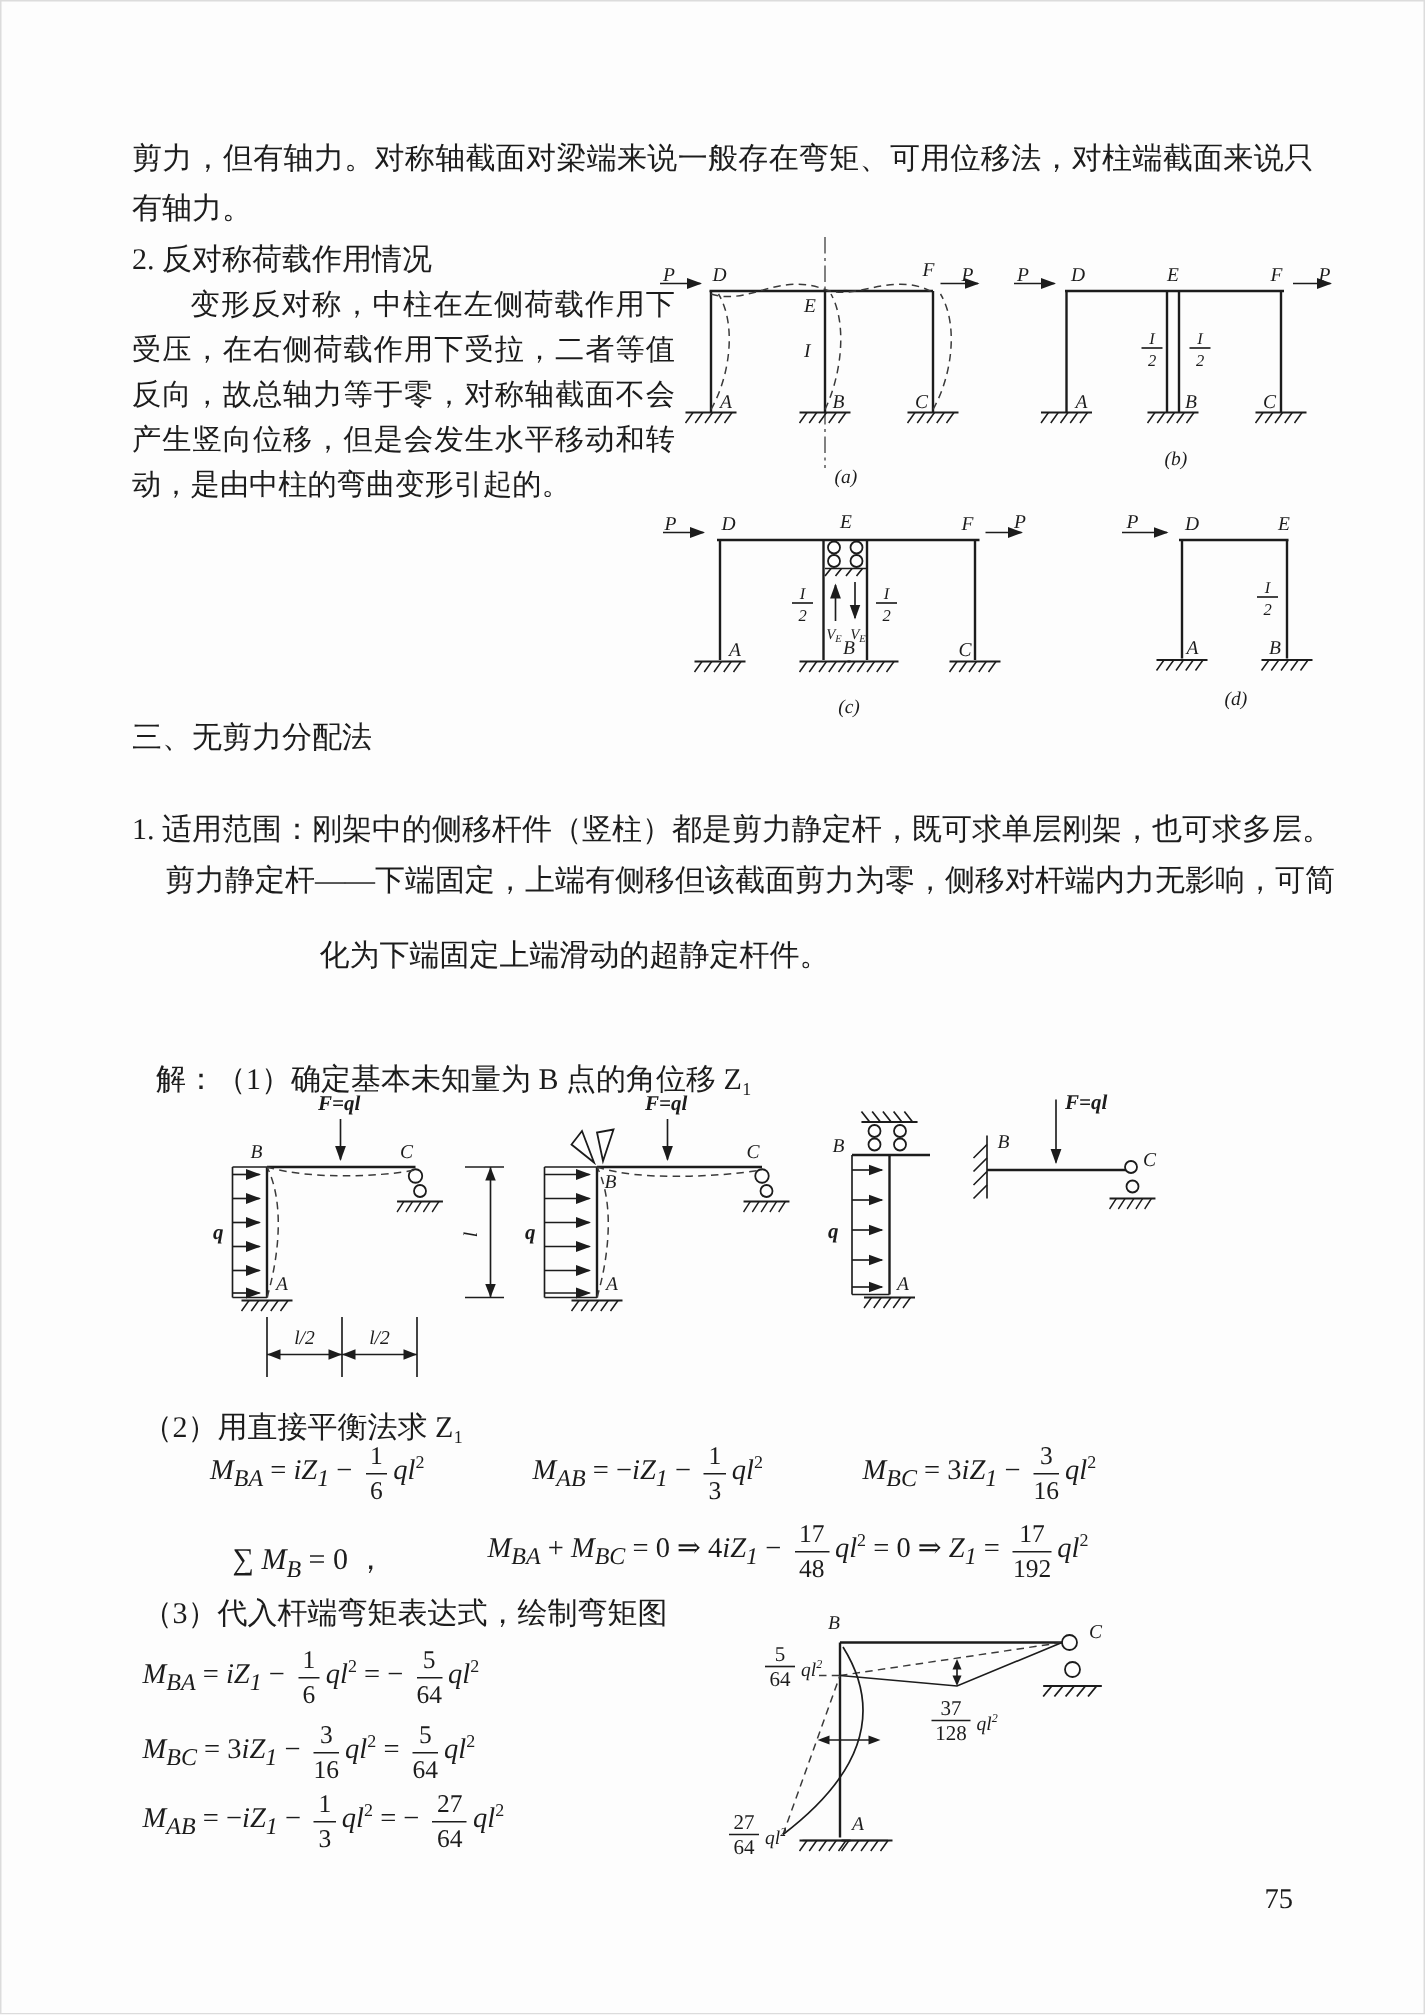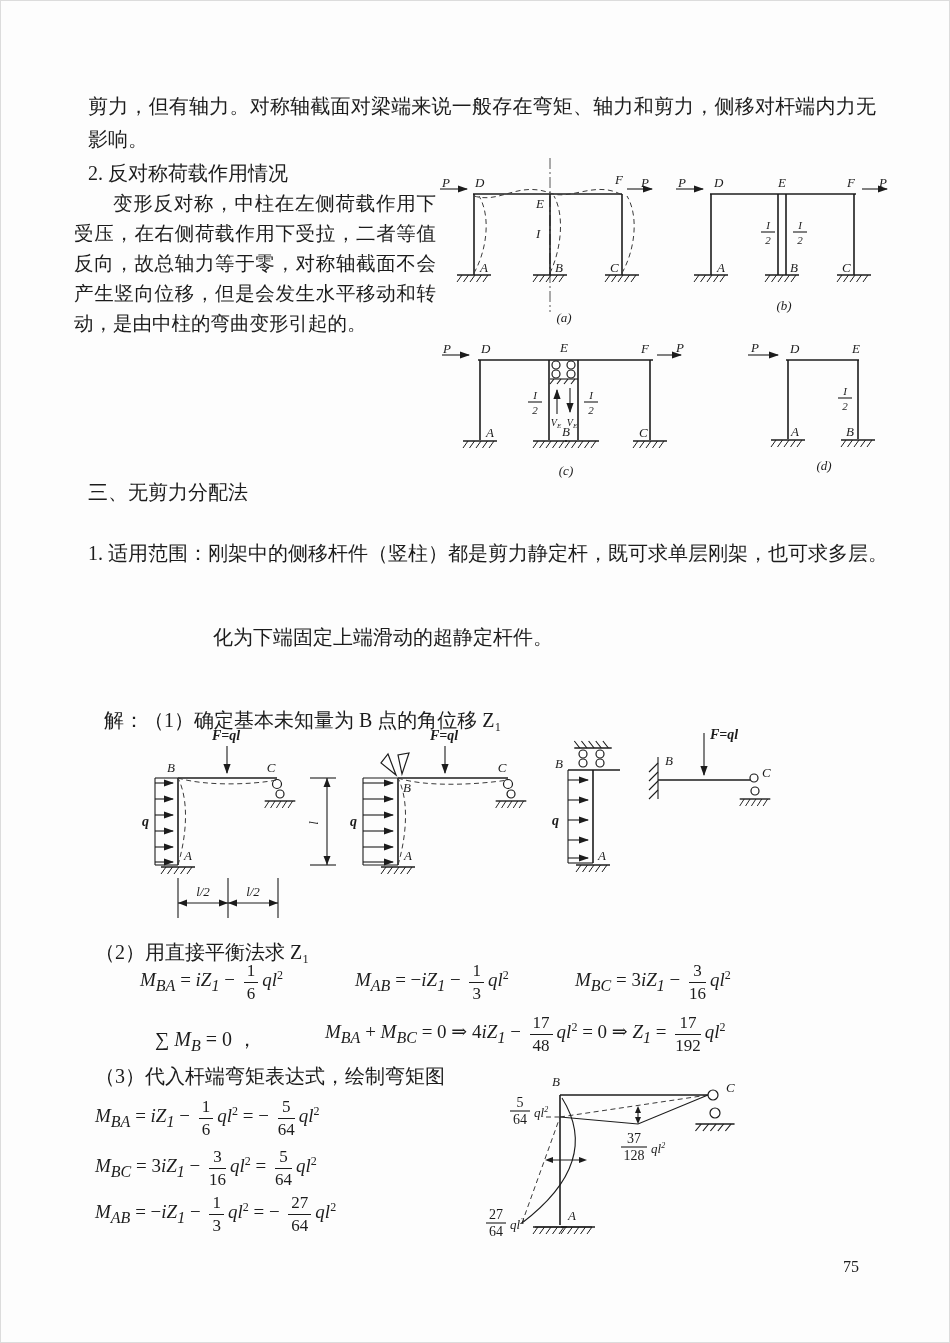--- a/index.html
+++ b/index.html
@@ -3,32 +3,32 @@
 <meta charset="utf-8">
 <style>
   html,body{margin:0;padding:0;background:#fff;}
   .sheet{position:relative;width:950px;height:1343px;background:#fdfdfd;overflow:hidden;
          font-family:"Liberation Serif","DejaVu Serif",serif;color:#1c1c1c;
          box-shadow:inset 0 0 0 1px #dcdcdc;}
   .zh{position:absolute;font-size:20px;line-height:33px;white-space:nowrap;}
   .zhblock{position:absolute;font-size:20px;line-height:33px;text-align:justify;}
   #para-top{left:88px;top:90px;width:788px;}
   #h-antisym{left:88px;top:157px;}
-  #leftcol{left:74px;top:189px;width:362px;font-size:19.5px;line-height:30px;}
+  #leftcol{left:88px;top:189px;width:362px;font-size:19.5px;line-height:30px;}
   #leftcol p{margin:0;text-indent:2em;text-align:justify;}
   #h-sec3{left:88px;top:476px;}
   #scope{left:88px;top:537px;}
   #sdef1{left:110px;top:571px;}
   #sdef2{left:213px;top:604px;margin-top:17px;}
   #method{left:88px;top:638px;}
   #example{left:88px;top:671px;}
   #sol1{left:104px;top:704px;}
   #step2{left:95px;top:936px;}
   #step3{left:95px;top:1060px;}
-  #pageno{left:843px;top:1250px;font-size:16px;}
+  #pageno{left:843px;top:1250px;font-size:19px;}
   svg{position:absolute;overflow:visible;}
   #fig-abcd{left:438px;top:150px;}
   #fig-ex1{left:140px;top:726px;}
   #fig-ex2{left:345px;top:726px;}
   #fig-ex3{left:548px;top:738px;}
   #fig-ex4{left:640px;top:727px;}
   #fig-moment{left:450px;top:1062px;}
   
   .s{stroke:#1c1c1c;stroke-width:1.6;fill:none;}
   .sl{stroke:#1c1c1c;stroke-width:1.1;fill:none;}
@@ -69,21 +69,21 @@
       <marker id="arr" markerUnits="userSpaceOnUse" markerWidth="11" markerHeight="9" refX="9" refY="4" orient="auto">
         <path d="M0,0.4 L10,4 L0,7.6 z" fill="#1c1c1c"></path>
       </marker>
       <g id="gnd">
         <line x1="-17" y1="0" x2="17" y2="0" stroke="#1c1c1c" stroke-width="1.4"></line>
         <path d="M-12,0 l-5,7 M-5.5,0 l-5,7 M1,0 l-5,7 M7.5,0 l-5,7 M14,0 l-5,7" stroke="#1c1c1c" stroke-width="1" fill="none"></path>
       </g>
     </defs>
   </svg>
 
-  <p class="zhblock" id="para-top" style="margin:0">剪力，但有轴力。对称轴截面对梁端来说一般存在弯矩、轴力和剪力，侧移对杆端内力无影响。</p>
+  <p class="zhblock" id="para-top" style="margin:0">剪力，但有轴力。对称轴截面对梁端来说一般存在弯矩、可用位移法，对柱端截面来说只有轴力。</p>
   <div class="zh" id="h-antisym">2. 反对称荷载作用情况</div>
 
   <div class="zhblock" id="leftcol">
     <p>变形反对称，中柱在左侧荷载作用下受压，在右侧荷载作用下受拉，二者等值反向，故总轴力等于零，对称轴截面不会产生竖向位移，但是会发生水平移动和转动，是由中柱的弯曲变形引起的。</p>
   </div>
 
   <svg id="fig-abcd" width="460" height="335" viewBox="0 0 460 335">
 
     <g>
       <line class="ddot" x1="112" y1="8" x2="112" y2="162"></line>
@@ -203,20 +203,21 @@
         <text class="ft fs anc" x="407" y="260">2</text>
       </g>
       <text class="ft" x="353" y="286">A</text>
       <text class="ft" x="408" y="286">B</text>
       <text class="ft anc" x="386" y="320">(d)</text>
     </g>
   </svg>
 
   <div class="zh" id="h-sec3">三、无剪力分配法</div>
   <div class="zh" id="scope">1. 适用范围：刚架中的侧移杆件（竖柱）都是剪力静定杆，既可求单层刚架，也可求多层。</div>
+  <div class="zh" id="sdef1">剪力静定杆——下端固定，上端有侧移但该截面剪力为零，侧移对杆端内力无影响，可简</div>
   <div class="zh" id="sdef2">化为下端固定上端滑动的超静定杆件。</div>
   <div class="zh" id="sol1">解：（1）确定基本未知量为 B 点的角位移 Z₁</div>
 
   <svg id="fig-ex1" width="205" height="200" viewBox="0 0 205 200">
     <g>
       <line class="s" x1="38" y1="52" x2="137" y2="52"></line>
       <line class="s" x1="38" y1="52" x2="38" y2="139"></line>
       <line class="sl" x1="15" y1="52" x2="15" y2="139"></line>
       <line class="sl" x1="15" y1="52" x2="38" y2="52"></line>
       <line class="sl" x1="15" y1="139" x2="38" y2="139"></line>

